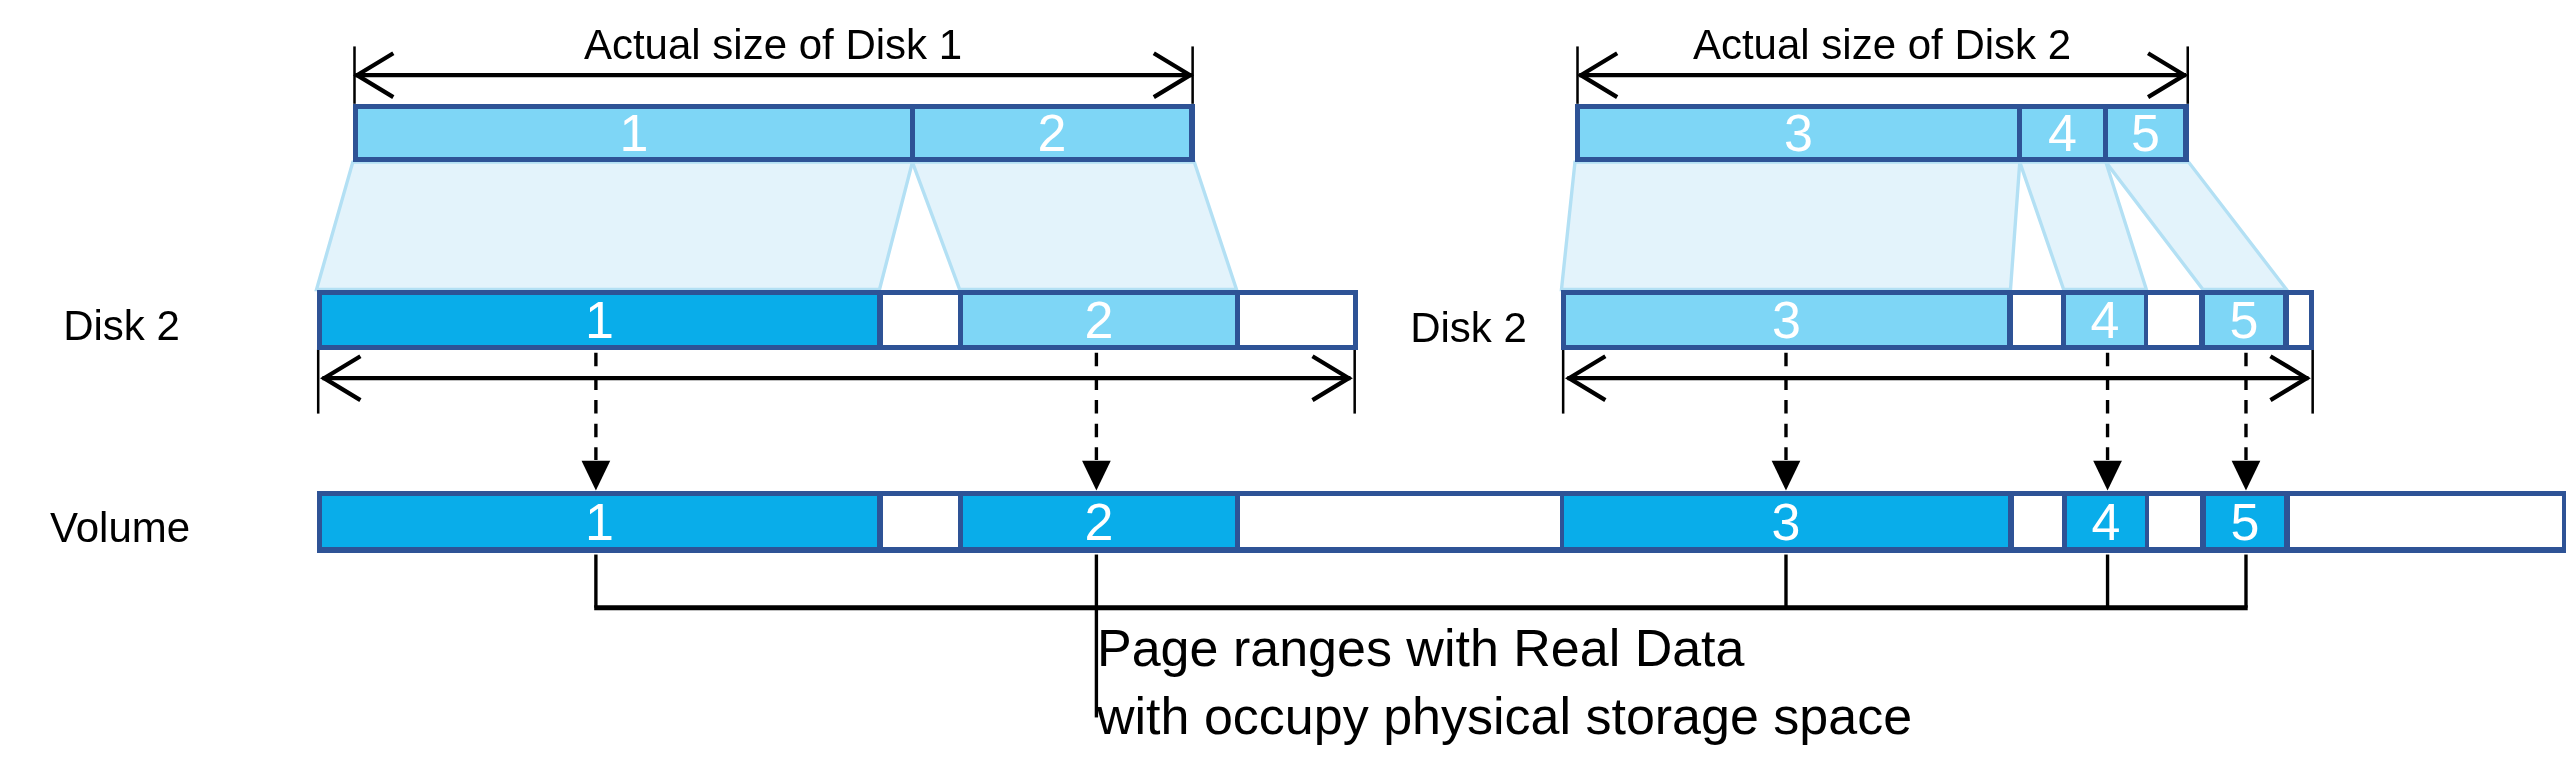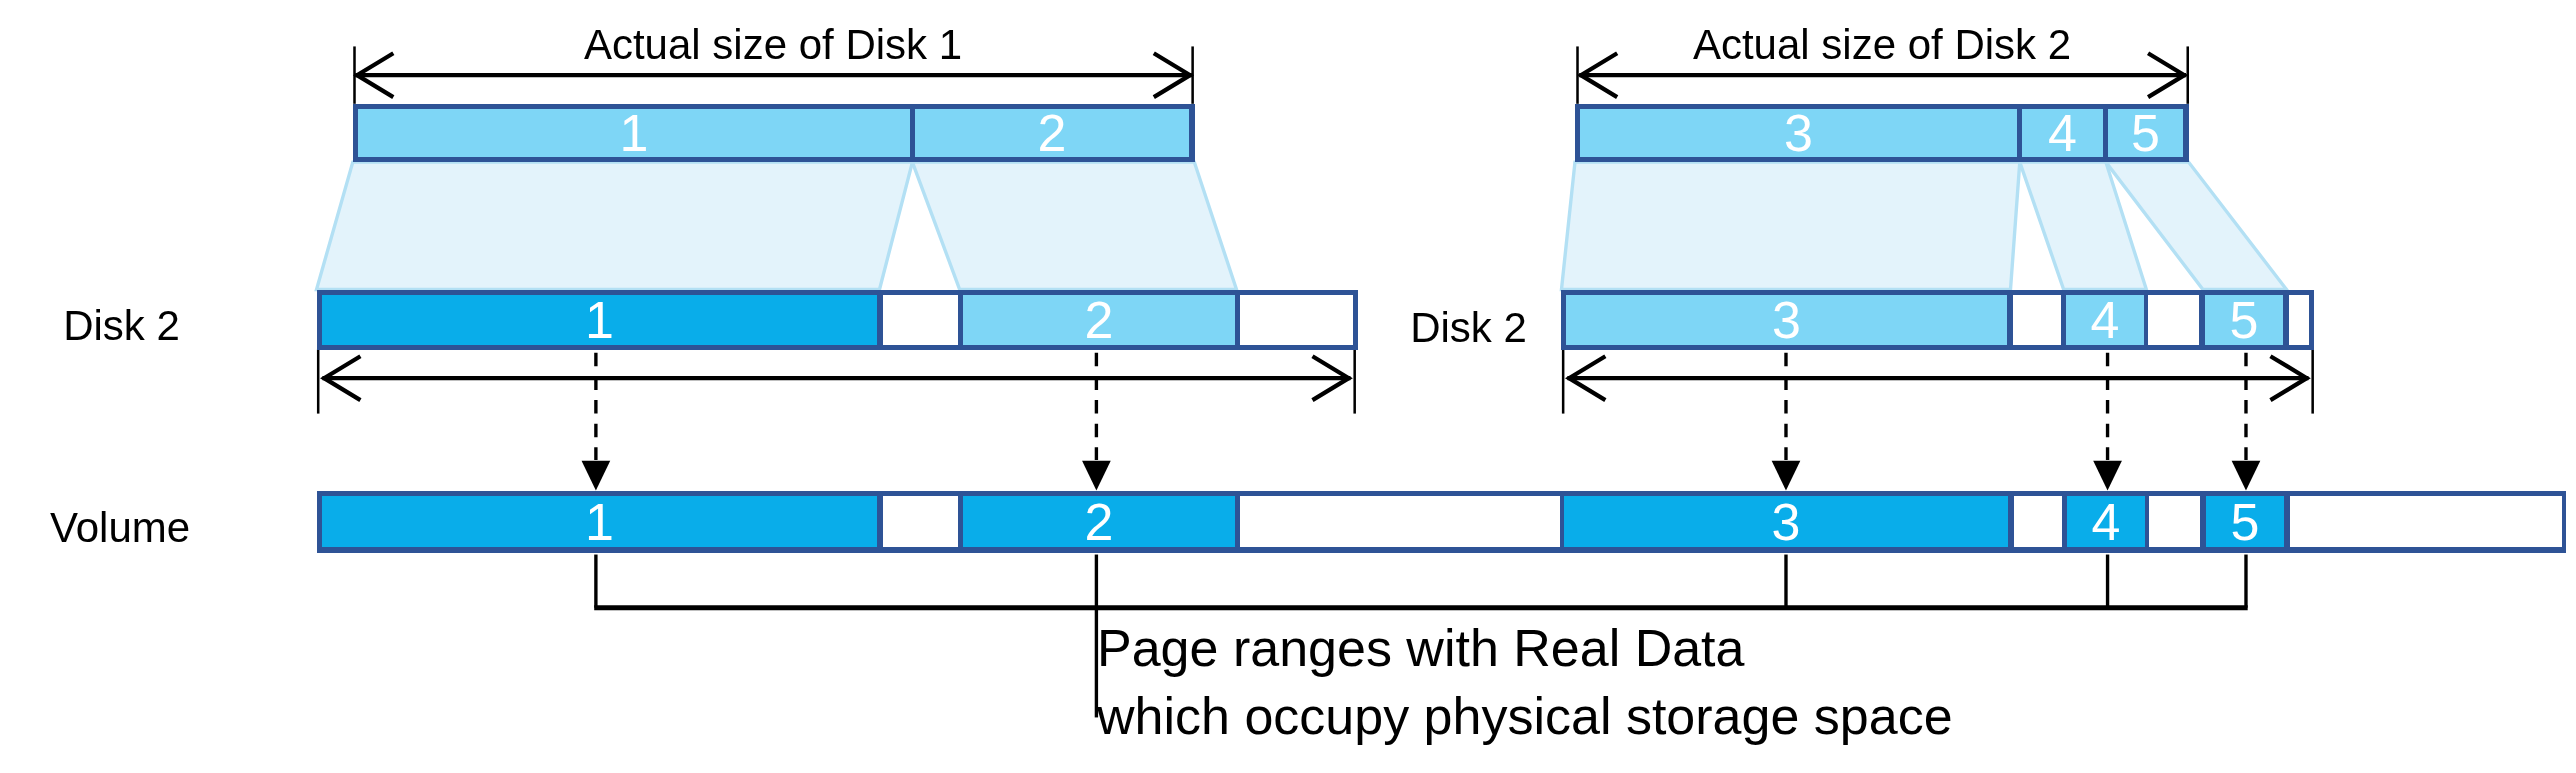--- a/index.html
+++ b/index.html
@@ -147,17 +147,17 @@
     <div class="seg seg-vol" style="left:1247px; top:5px; width:444px; height:51px;">3</div>
     <div class="seg seg-empty" style="left:1697px; top:5px; width:48px; height:51px;"></div>
     <div class="seg seg-vol" style="left:1750px; top:5px; width:78px; height:51px;">4</div>
     <div class="seg seg-empty" style="left:1832px; top:5px; width:51px; height:51px;"></div>
     <div class="seg seg-vol" style="left:1889px; top:5px; width:78px; height:51px;">5</div>
     <div class="seg seg-empty" style="left:1973px; top:5px; width:272px; height:51px;"></div>
   </div>
 
   <div class="annotation" style="left:1097px; top:614px;">
     <div>Page ranges with Real Data</div>
-    <div>which occupy physical storage space</div>
+    <div>with occupy physical storage space</div>
   </div>
 
 </div>
 
 
 </body></html>

